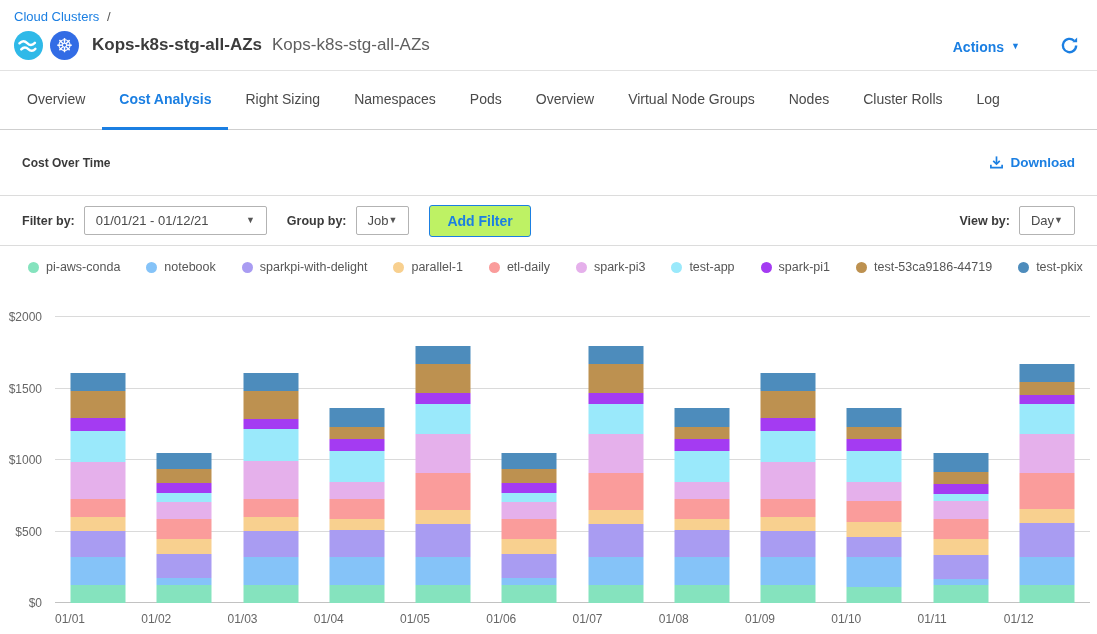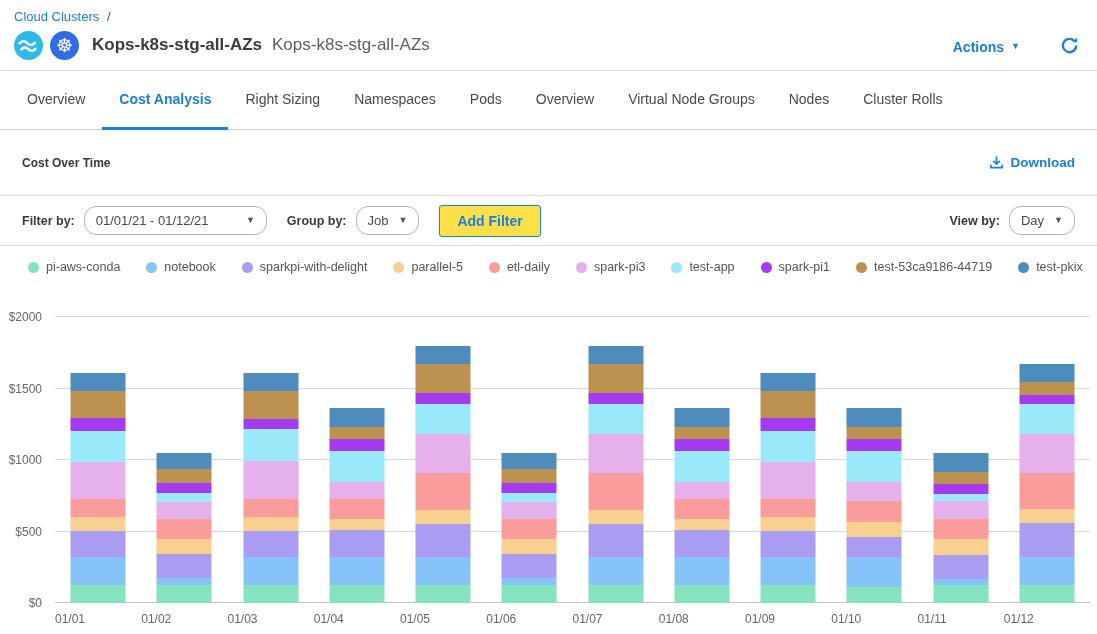--- a/index.html
+++ b/index.html
@@ -30,24 +30,24 @@
   .tab.active { color:#1b7fe2; font-weight:bold; border-bottom-color:#1b7fe2; }
 
   
   .section-row { height:66px; display:flex; align-items:center; padding:0 22px; border-bottom:1px solid #dcdcdc; }
   .section-title { font-size:12px; font-weight:bold; color:#3a3a3a; }
   .download-link { margin-left:auto; color:#1b7fe2; font-weight:bold; font-size:13.5px; display:flex; align-items:center; gap:7px; cursor:pointer; }
 
   
   .filter-row { height:50px; display:flex; align-items:center; padding:0 22px; border-bottom:1px solid #dcdcdc; }
   .filter-label { font-size:12.5px; font-weight:bold; color:#3a3a3a; margin-right:9px; white-space:nowrap; }
-  .select-box { border:1px solid #b3b3b3; border-radius:12px; background:#fff; font-size:13px; color:#4a4a4a; padding:6px 11px; display:flex; align-items:center; gap:10px; cursor:pointer; white-space:nowrap; }
+  .select-box { border:1px solid #b3b3b3; border-radius:2px; background:#fff; font-size:13px; color:#4a4a4a; padding:6px 11px; display:flex; align-items:center; cursor:pointer; white-space:nowrap; }
   .select-box .caret { color:#555; }
   .gap-lg { margin-right:20px; }
-  .add-filter-btn { border:1px solid #1b7fe2; border-radius:3px; background:#fde047; color:#1b7fe2; font-weight:bold; font-size:14px; padding:7px 17px; cursor:pointer; font-family:inherit; }
+  .add-filter-btn { border:1px solid #1b7fe2; border-radius:3px; background:#bef264; color:#1b7fe2; font-weight:bold; font-size:14px; padding:7px 17px; cursor:pointer; font-family:inherit; }
   .filter-right { margin-left:auto; display:flex; align-items:center; }
 
   
   .legend-row { height:42px; display:flex; align-items:center; padding:0 20px 0 28px; gap:26px; }
   .legend-item { display:flex; align-items:center; gap:7px; font-size:12.5px; color:#565656; cursor:pointer; white-space:nowrap; }
   .legend-dot { width:11px; height:11px; border-radius:50%; flex:0 0 auto; }
 
   
   .chart { position:relative; height:346px; }
   .yaxis { position:absolute; left:0; top:29px; width:42px; height:286px; }
@@ -101,20 +101,21 @@
   <nav class="tabs" id="tabbar">
       <div class="tab">Overview</div>
       <div class="tab active">Cost Analysis</div>
       <div class="tab">Right Sizing</div>
       <div class="tab">Namespaces</div>
       <div class="tab">Pods</div>
       <div class="tab">Overview</div>
       <div class="tab">Virtual Node Groups</div>
       <div class="tab">Nodes</div>
       <div class="tab">Cluster Rolls</div>
+      <div class="tab">Log</div>
     </nav>
 
   <div class="section-row">
     <span class="section-title">Cost Over Time</span>
     <span class="download-link">
       <svg width="15" height="15" viewBox="0 0 16 16">
         <path d="M8 1.5v7.5" stroke="currentColor" stroke-width="1.8" fill="none"></path>
         <path d="M4.5 6.2 8 9.7l3.5-3.5" stroke="currentColor" stroke-width="1.8" fill="none"></path>
         <path d="M2 10.5v3h12v-3" stroke="currentColor" stroke-width="1.8" fill="none"></path>
       </svg>
@@ -151,21 +152,21 @@
       <span class="legend-item">
         <span class="legend-dot" style="background: rgb(133, 195, 248);"></span>
         <span>notebook</span>
       </span>
       <span class="legend-item">
         <span class="legend-dot" style="background: rgb(169, 156, 242);"></span>
         <span>sparkpi-with-delight</span>
       </span>
       <span class="legend-item">
         <span class="legend-dot" style="background: rgb(248, 208, 143);"></span>
-        <span>parallel-5</span>
+        <span>parallel-1</span>
       </span>
       <span class="legend-item">
         <span class="legend-dot" style="background: rgb(250, 156, 155);"></span>
         <span>etl-daily</span>
       </span>
       <span class="legend-item">
         <span class="legend-dot" style="background: rgb(229, 176, 235);"></span>
         <span>spark-pi3</span>
       </span>
       <span class="legend-item">

